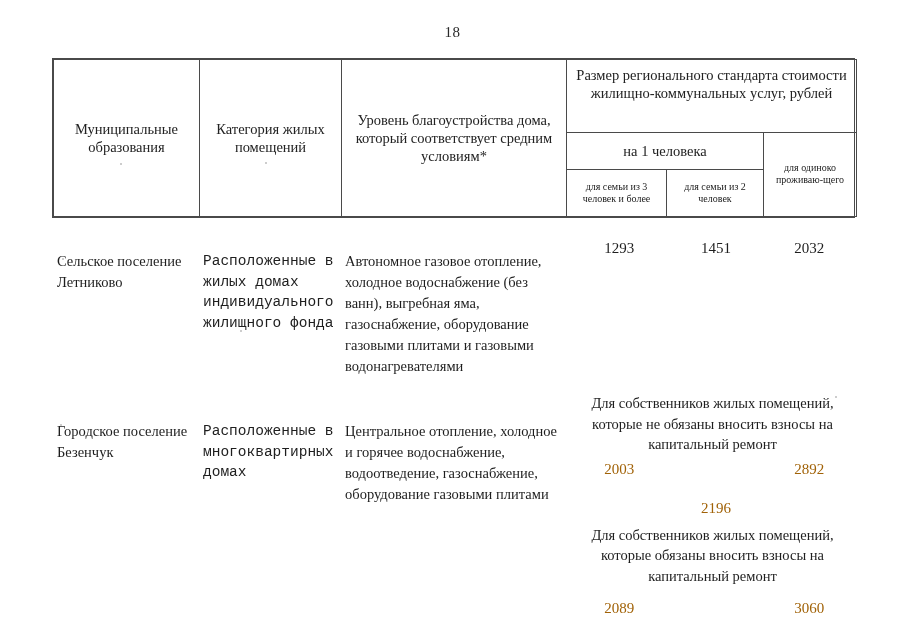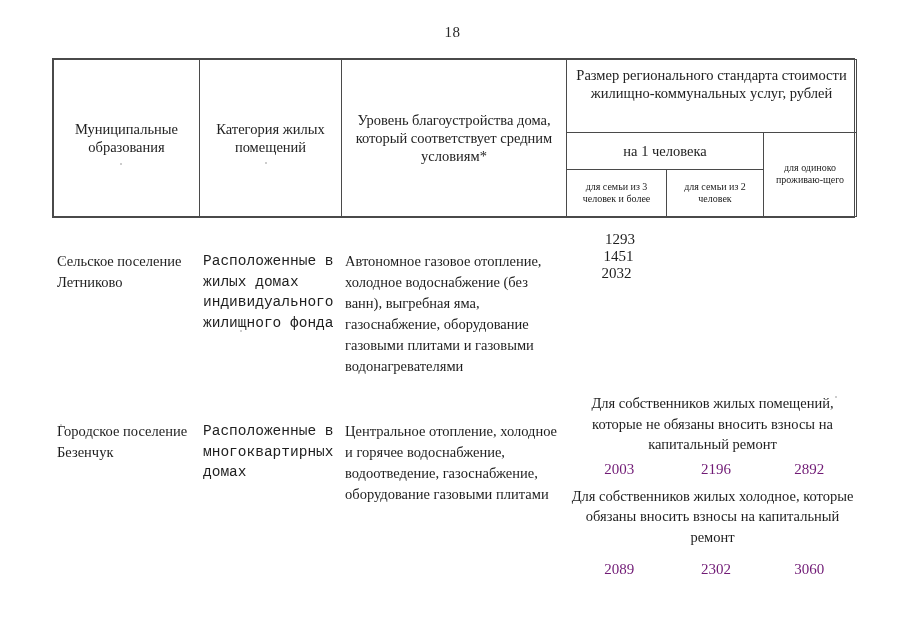--- a/index.html
+++ b/index.html
@@ -107,30 +107,29 @@
     color: #1e1e1e;
     text-align: center;
   }
   .num-row {
     display: flex;
     margin: 6px 0 8px 0;
   }
   .num-row .n {
     font-size: 15px;
     text-align: center;
-    color: #701a75;
+    color: #a16207;
   }
   .num-row .n1 { width: 100px; }
-  .num-row .n2 { width: 97px; }
+  .num-row .n2 { width: 97px; margin-top: 39px; }
   .num-row .n3 { width: 93px; }
 
   .simple-nums {
     display: flex;
-    margin-top: 8px;
-    flex-direction: column;
+    margin-top: 17px;
   }
   .simple-nums .n { font-size: 15px; text-align: center; color: #1e1e1e; }
   .simple-nums .n1 { width: 100px; }
   .simple-nums .n2 { width: 97px; }
   .simple-nums .n3 { width: 93px; }
 
   
   .section-heading {
     position: absolute;
     left: 52px;
@@ -214,21 +213,21 @@
         <div>
           <div class="note-line">Для собственников жилых помещений, которые не обязаны вносить взносы на капитальный ремонт</div>
           <div class="num-row">
             <div class="n n1">2003</div>
             <div class="n n2">2196</div>
             <div class="n n3">2892</div>
           </div>
         </div>
 
         <div>
-          <div class="note-line">Для собственников  жилых холодное, которые обязаны вносить взносы на капитальный ремонт</div>
+          <div class="note-line">Для собственников  жилых помещений, которые обязаны вносить взносы на капитальный ремонт</div>
           <div class="num-row" style="margin-top:14px;">
             <div class="n n1">2089</div>
             <div class="n n2">2302</div>
             <div class="n n3">3060</div>
           </div>
         </div>
 
       </div>
     </div>
   </div>

